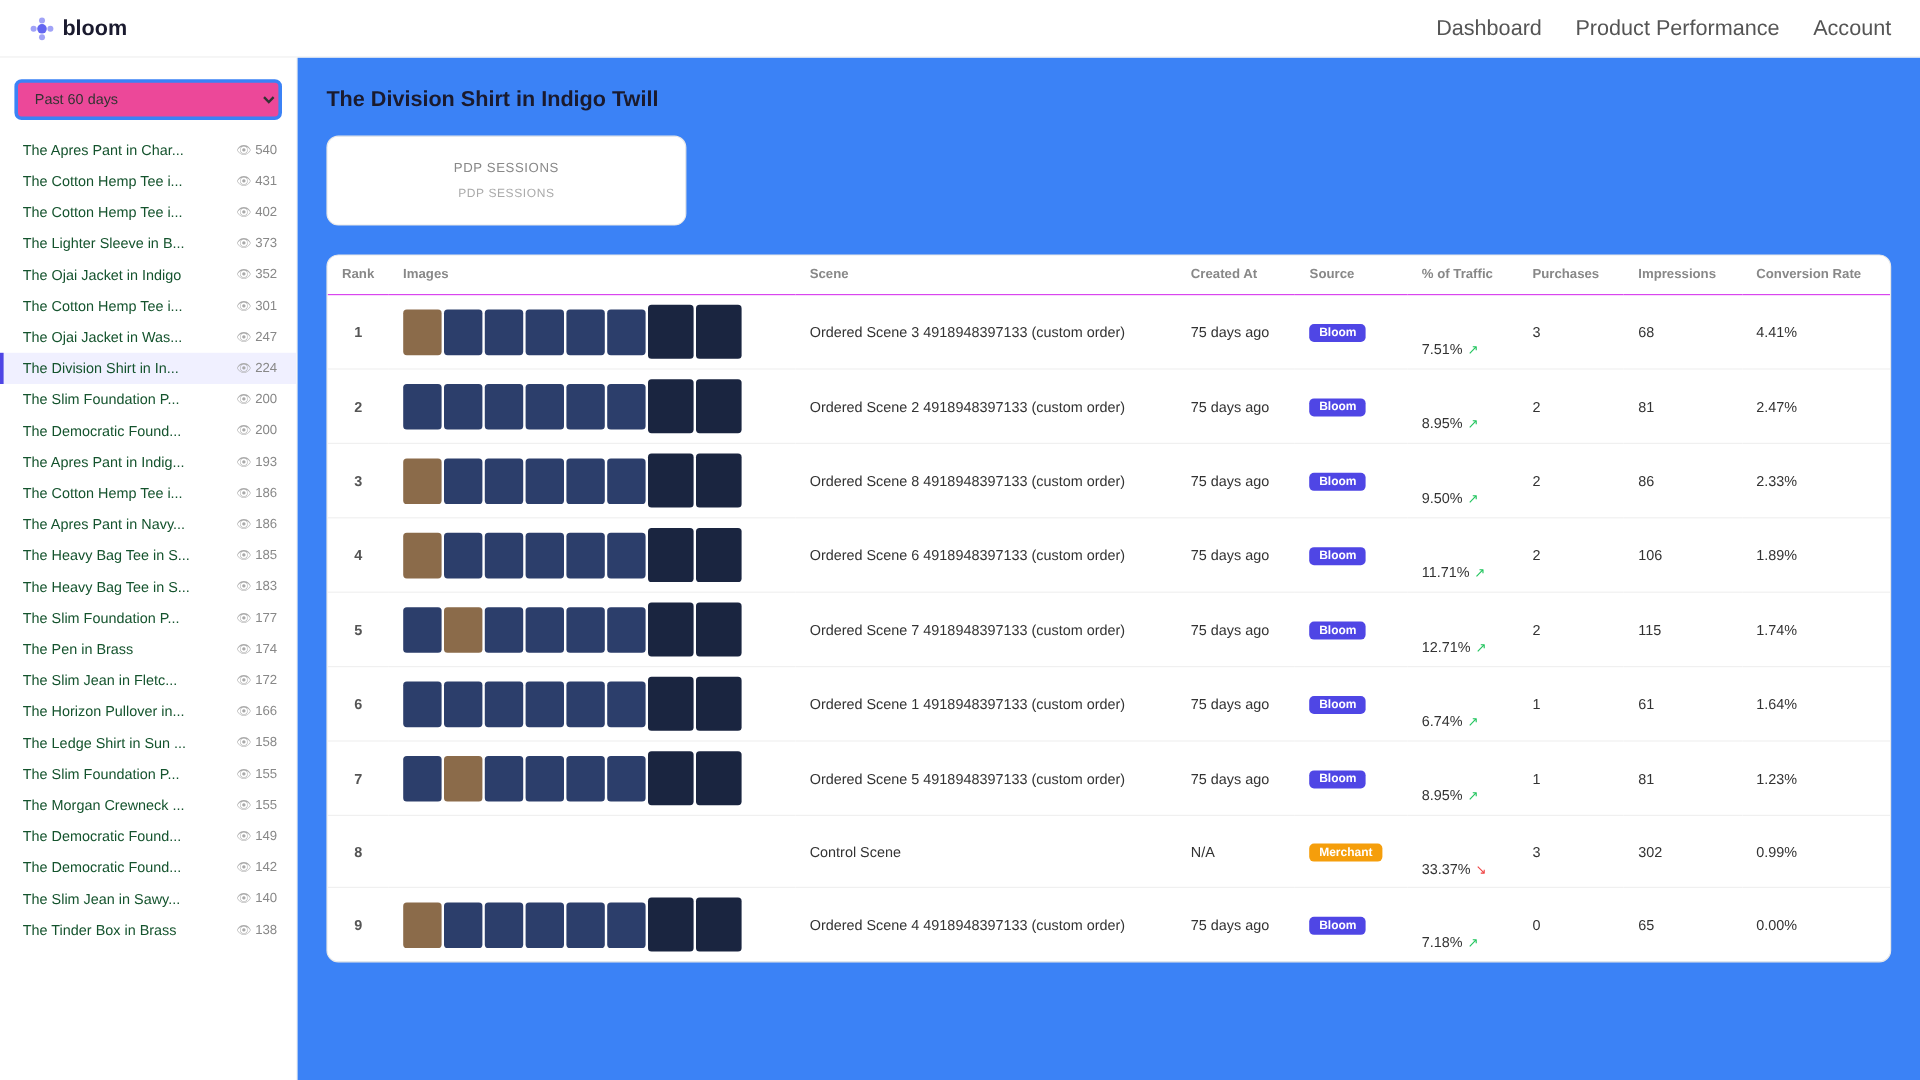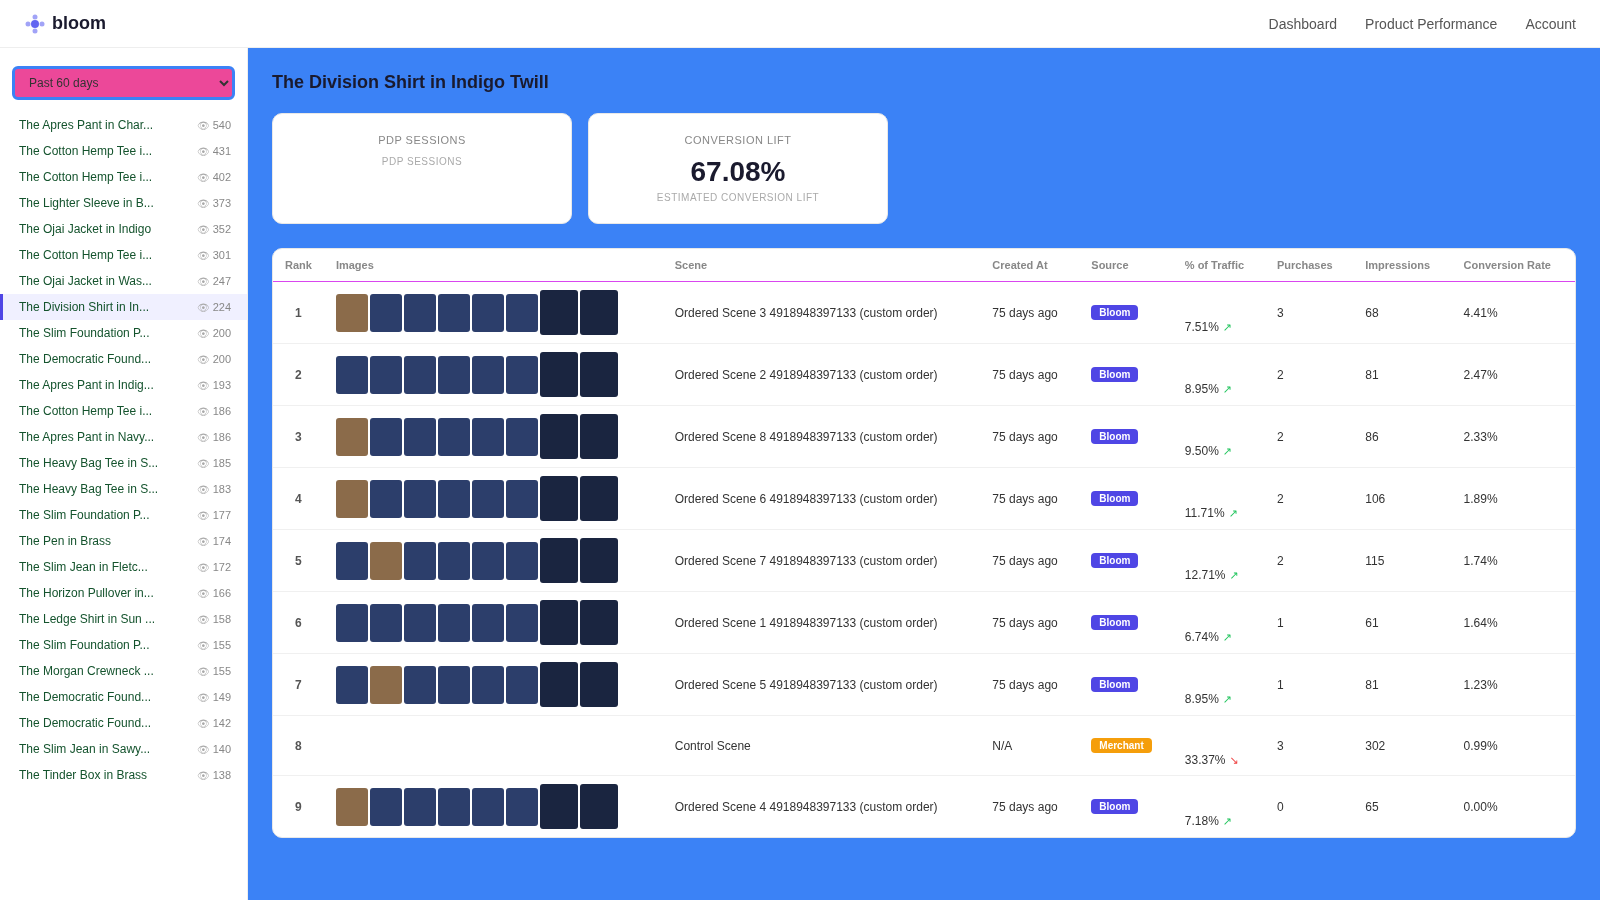--- a/index.html
+++ b/index.html
@@ -4,21 +4,21 @@
   <style>
     * { box-sizing: border-box; margin: 0; padding: 0; }
     body { font-family: -apple-system, BlinkMacSystemFont, 'Segoe UI', sans-serif; background: #f8f8f8; color: #333; font-size: 13px; }
 
     
     .app { display: flex; flex-direction: column; height: 900px; overflow: hidden; }
     .header { display: flex; align-items: center; justify-content: space-between; padding: 12px 24px; background: #fff; border-bottom: 1px solid #eee; height: 48px; }
     .header-logo { display: flex; align-items: center; gap: 6px; font-weight: 700; font-size: 18px; color: #1a1a2e; }
     .header-logo .bloom-icon { width: 22px; height: 22px; }
     .header-nav { display: flex; gap: 28px; }
-    .header-nav a { text-decoration: none; color: #555; font-size: 14px; }
+    .header-nav a { text-decoration: none; color: #555; font-size: 18px; }
     .main-body { display: flex; flex: 1; overflow: hidden; }
 
     
     .sidebar { width: 248px; background: #fff; border-right: 1px solid #eee; overflow-y: auto; padding: 12px 0; flex-shrink: 0; }
     .sidebar-filter { padding: 6px 12px 12px; }
     .sidebar-filter select { width: 100%; padding: 6px 10px; border: 3px solid #3b82f6; border-radius: 6px; font-size: 12px; background: #ec4899; color: #333; appearance: auto; }
     .sidebar-item { display: flex; align-items: center; justify-content: space-between; padding: 6px 16px; cursor: pointer; border-left: 3px solid transparent; transition: background 0.1s; }
     .sidebar-item.active { border-left-color: #4f46e5; background: #f0f0ff; }
     .sidebar-item-name { font-size: 12px; color: #14532d; white-space: nowrap; overflow: hidden; text-overflow: ellipsis; max-width: 160px; }
     .sidebar-item-count { display: flex; align-items: center; gap: 3px; font-size: 11px; color: #888; }
@@ -286,25 +286,20 @@
     </aside>
 
     <main class="content">
       <h1 class="page-title">The Division Shirt in Indigo Twill</h1>
 
       <div class="stats-row">
         <div class="stat-card">
           <div class="stat-card-label">PDP Sessions</div>
           <div class="stat-card-sublabel">PDP SESSIONS</div>
         </div>
-        <div class="stat-card">
-          <div class="stat-card-label">Conversion Lift</div>
-          <div class="stat-card-value">67.08%</div>
-          <div class="stat-card-sublabel">ESTIMATED CONVERSION LIFT</div>
-        </div>
       </div>
 
       <div class="table-container">
         <table>
           <thead>
             <tr>
               <th>Rank</th>
               <th>Images</th>
               <th>Scene</th>
               <th>Created At</th>

